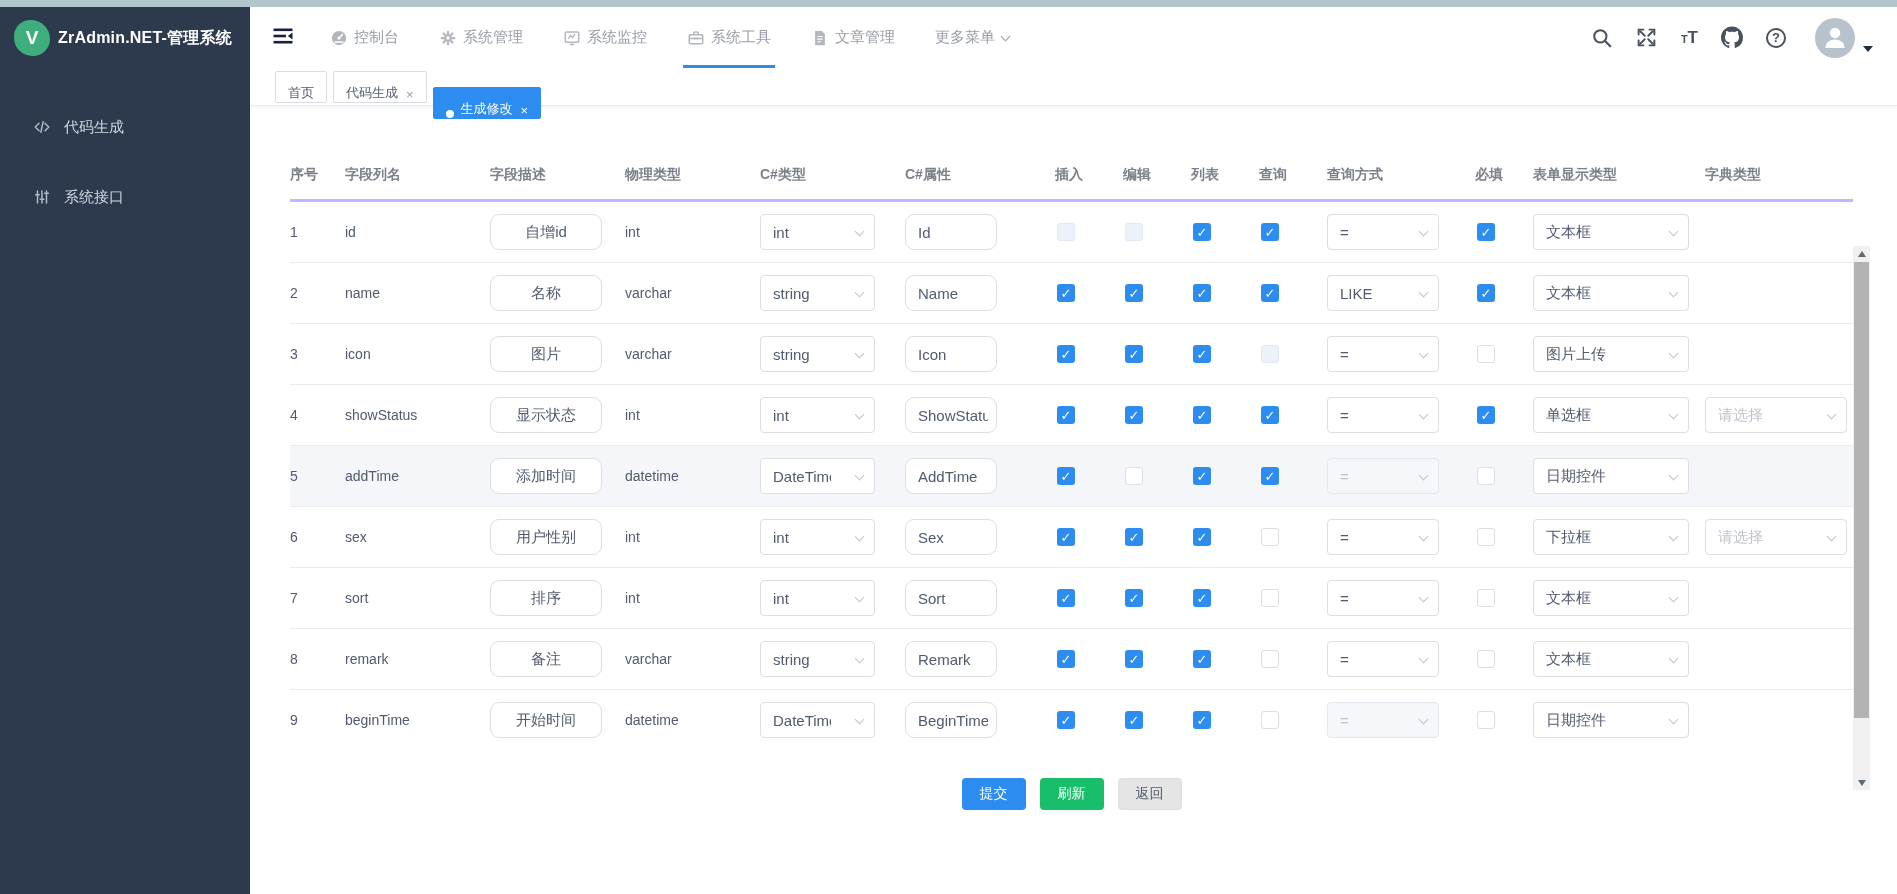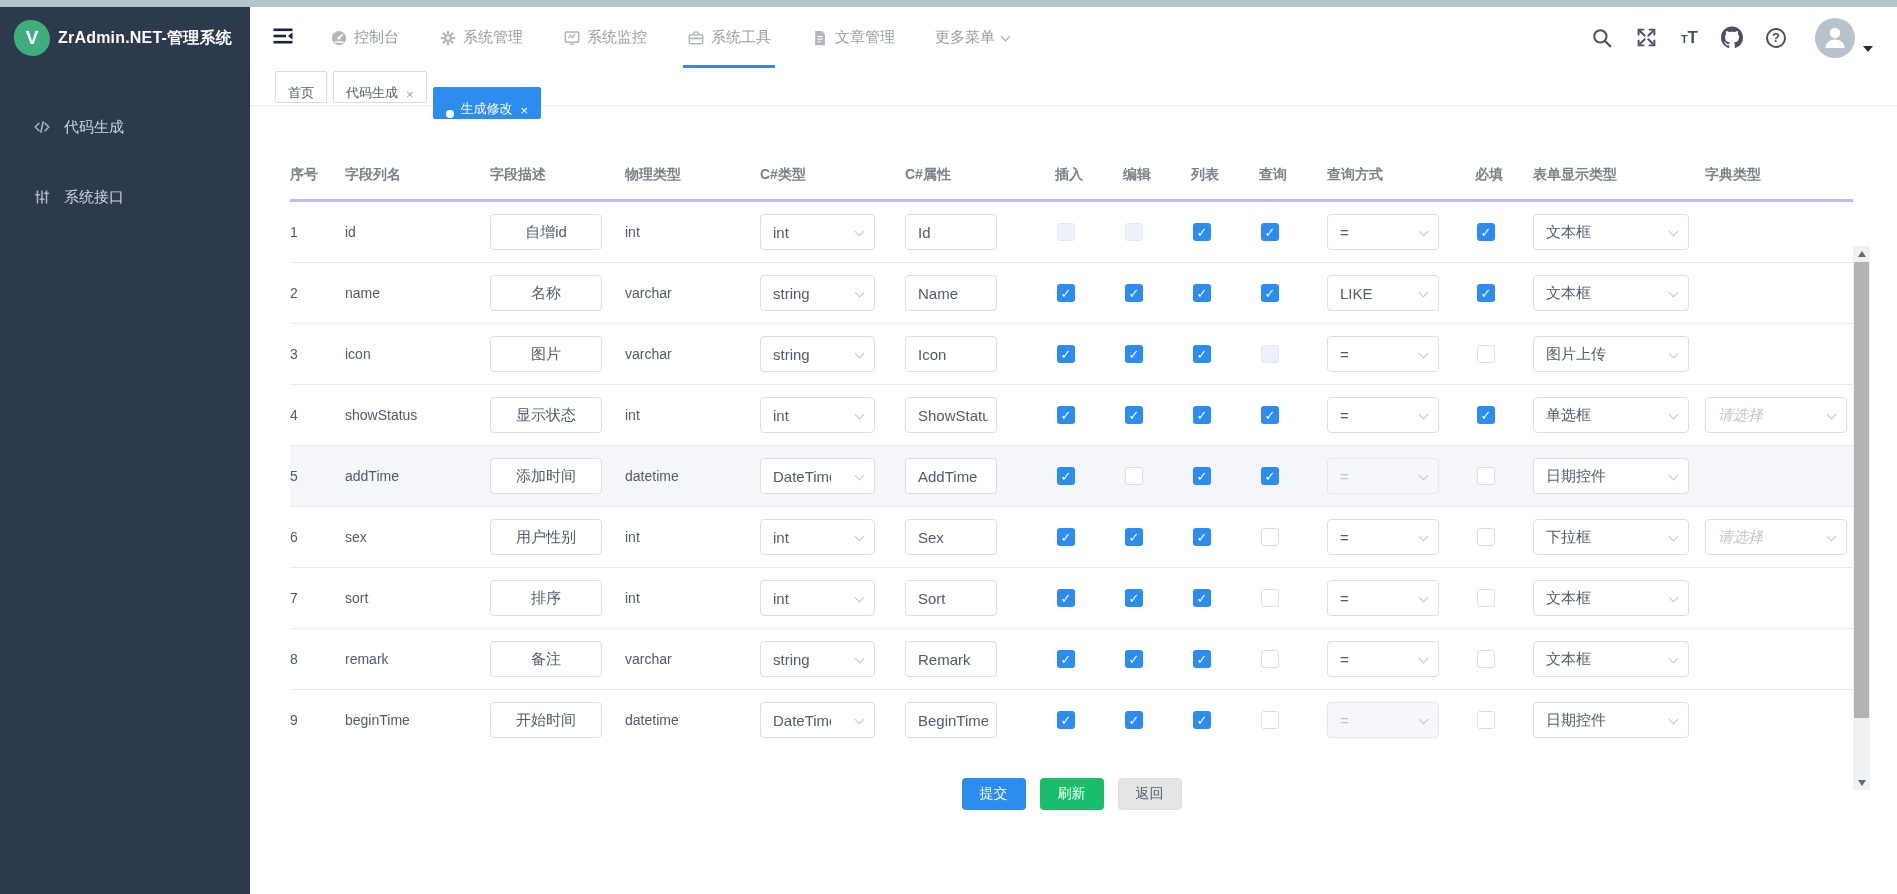--- a/index.html
+++ b/index.html
@@ -68,34 +68,34 @@
   .grid-table { margin-top:22px; }
   .thead, .trow { display:grid;
     grid-template-columns:55px 145px 135px 135px 145px 150px 68px 68px 68px 68px 148px 58px 172px 160px;
     align-items:center; }
   .thead { height:52px; border-bottom:3px solid #c4b5fd; }
   .thead .th { font-size:14px; font-weight:bold; color:#7b808a; }
   .tbody-clip { height:544px; overflow:hidden; }
   .trow { height:61px; border-bottom:1px solid #e8eaec; font-size:14px; color:#515a6e; }
   .trow.hl { background:#f4f6fa; }
 
-  .inp { height:36px; border:1px solid #dcdee2; border-radius:4px; font-size:15px; color:#515a6e;
+  .inp { height:36px; border:1px solid #dcdee2; border-radius:9px; font-size:15px; color:#515a6e;
          font-family:inherit; outline:none; background:#fff; }
   .inp.desc { width:112px; text-align:center; }
   .inp.prop { width:92px; padding:0 8px 0 12px; }
 
   .sel { height:36px; border:1px solid #dcdee2; border-radius:4px; background:#fff; position:relative;
          display:flex; align-items:center; padding:0 26px 0 12px; cursor:pointer; }
   .sel-text { font-size:15px; color:#515a6e; white-space:nowrap; overflow:hidden; }
   .sel .chev { position:absolute; right:11px; top:13px; width:7px; height:7px;
                border-right:1.5px solid #c0c4cc; border-bottom:1.5px solid #c0c4cc; transform:rotate(45deg); }
   .sel.w-cstype { width:115px; } .sel.w-cstype .sel-text { max-width:58px; }
   .sel.w-qmode  { width:112px; }
   .sel.w-disp   { width:156px; }
-  .sel.w-dict   { width:142px;font-style:italic; }
+  .sel.w-dict   { width:142px; }
   .sel.disabled { background:#f5f7fa; border-color:#e4e7ed; cursor:not-allowed; }
   .sel.disabled .sel-text { color:#c0c4cc; }
   .sel.placeholder .sel-text { color:#c0c4cc; }
 
   .cb { width:18px; height:18px; border-radius:3px; display:flex; align-items:center; justify-content:center;
         font-size:13px; margin-left:2px; cursor:pointer; }
   .cb.checked { background:#2d8cf0; color:#fff; }
   .cb.unchecked { background:#fff; border:1px solid #dcdee2; color:transparent; }
   .cb.disabled { background:#edf1fa; border:1px solid #e2e8f4; color:transparent; cursor:not-allowed; }
 

